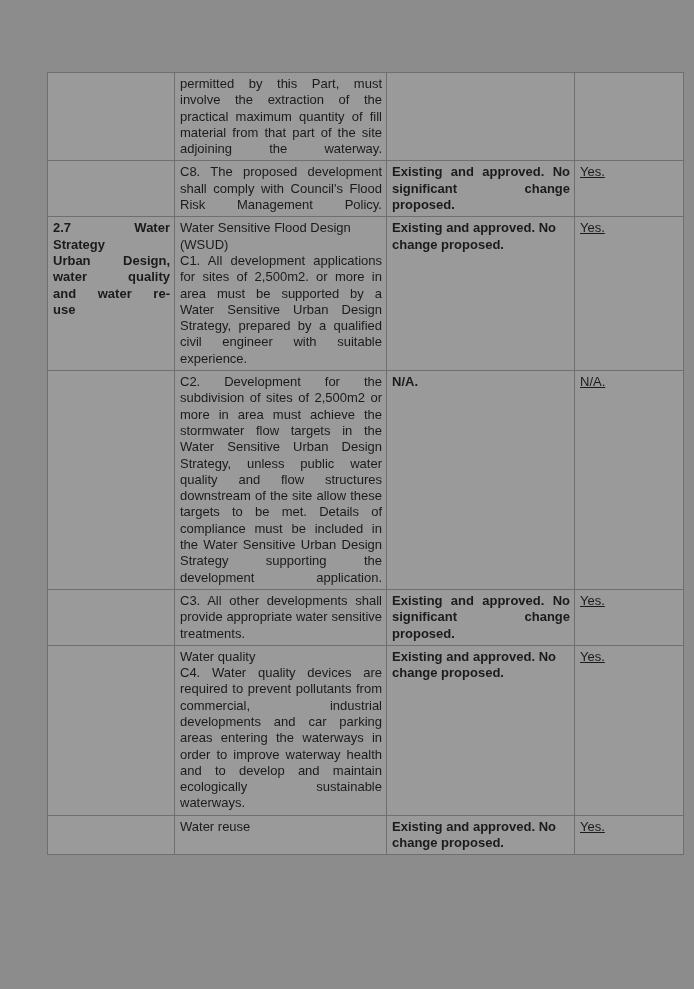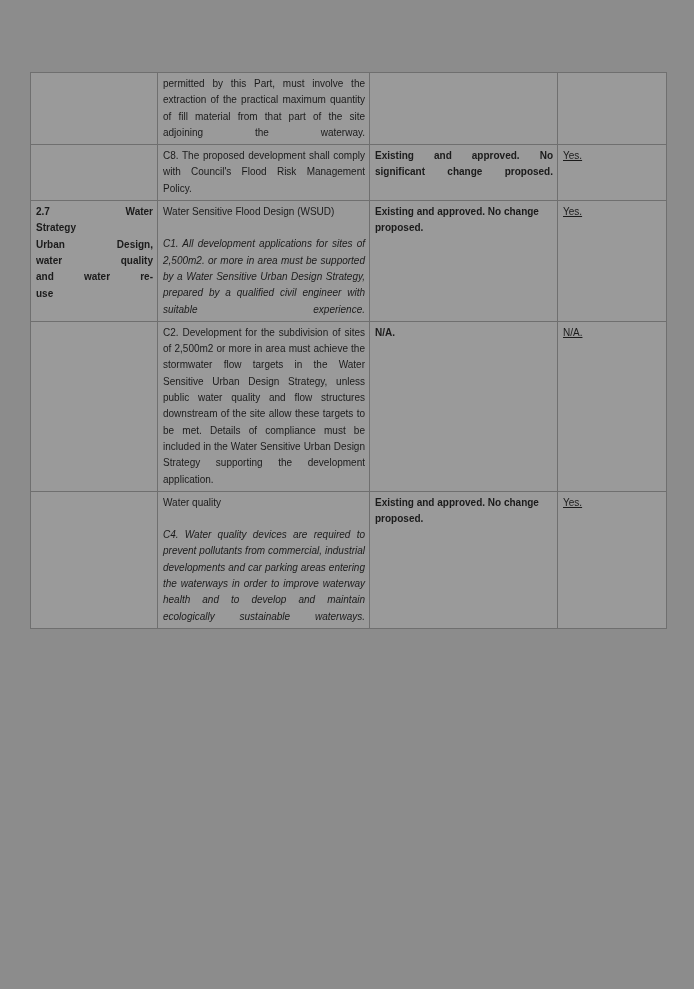--- a/index.html
+++ b/index.html
@@ -18,27 +18,27 @@
   }
   .sheet {
     position: absolute;
     left: 0;
     top: 0;
     width: 694px;
     height: 989px;
   }
   table.doc-table {
     position: absolute;
-    left: 30px;
+    left: 47px;
     top: 72px;
     width: 600px;
     border-collapse: collapse;
     table-layout: fixed;
     font-family: "Liberation Sans", sans-serif;
-    font-size: 10px;
+    font-size: 13px;
     line-height: 16.3px;
     color: #1b1b1b;
   }
   table.doc-table td {
     border: 1px solid #6f6f6f;
     vertical-align: top;
     padding: 3px 4px 3px 5px;
     background: #9a9a9a;
   }
   td.col-label {
@@ -71,22 +71,21 @@
   }
   .nojust {
     text-align: left;
     text-align-last: left;
   }
   .para {
     margin: 0;
     padding: 0;
   }
   .para + .para {
-    margin-top: 16px;
-    font-style: italic;
+    margin-top: 0px;
   }
   .lbl-line {
     display: block;
     text-align: justify;
     text-align-last: justify;
   }
   .lbl-line.last {
     text-align-last: left;
   }
 </style>
@@ -147,32 +146,56 @@
             <p class="para just">C2.  Development  for  the subdivision  of  sites  of 2,500m2 or more in area must achieve  the  stormwater  flow targets in the Water Sensitive Urban  Design  Strategy, unless  public  water  quality and    flow    structures downstream of the site allow these  targets  to  be  met. Details of compliance must be included  in  the  Water Sensitive  Urban  Design Strategy  supporting  the development application.</p>
           </td>
           <td class="col-status">
             <p class="para nojust">N/A.</p>
           </td>
           <td class="col-yes">
             <p class="para nojust">N/A.</p>
           </td>
         </tr>
 
+        <tr>
+          <td class="col-label"></td>
+          <td class="col-control">
+            <p class="para just">C3. All other developments shall  provide  appropriate water sensitive treatments.</p>
+          </td>
+          <td class="col-status">
+            <p class="para just">Existing and approved. No significant change proposed.</p>
+          </td>
+          <td class="col-yes">
+            <p class="para nojust">Yes.</p>
+          </td>
+        </tr>
 
         <tr>
           <td class="col-label"></td>
           <td class="col-control">
             <p class="para nojust">Water quality</p>
             <p class="para just">C4. Water quality devices are required to prevent pollutants from  commercial,  industrial developments and car parking areas entering the waterways in order to improve waterway health  and  to  develop  and maintain          ecologically sustainable waterways.</p>
           </td>
           <td class="col-status">
             <p class="para nojust">Existing and approved. No change proposed.</p>
           </td>
           <td class="col-yes">
             <p class="para nojust">Yes.</p>
           </td>
         </tr>
 
+        <tr>
+          <td class="col-label"></td>
+          <td class="col-control">
+            <p class="para nojust">Water reuse</p>
+          </td>
+          <td class="col-status">
+            <p class="para nojust">Existing and approved. No change proposed.</p>
+          </td>
+          <td class="col-yes">
+            <p class="para nojust">Yes.</p>
+          </td>
+        </tr>
 
       </tbody>
     </table>
   </div>
 </div>
 
 </body></html>

